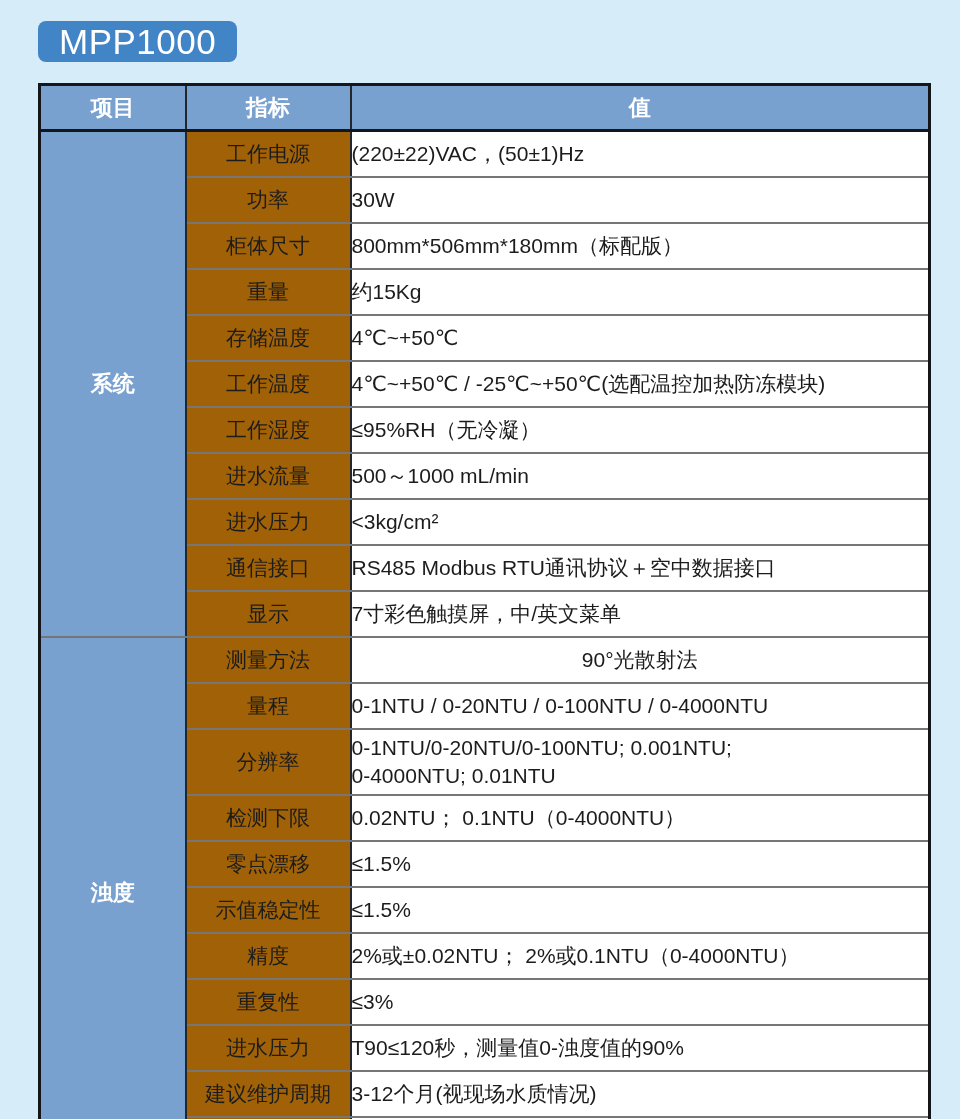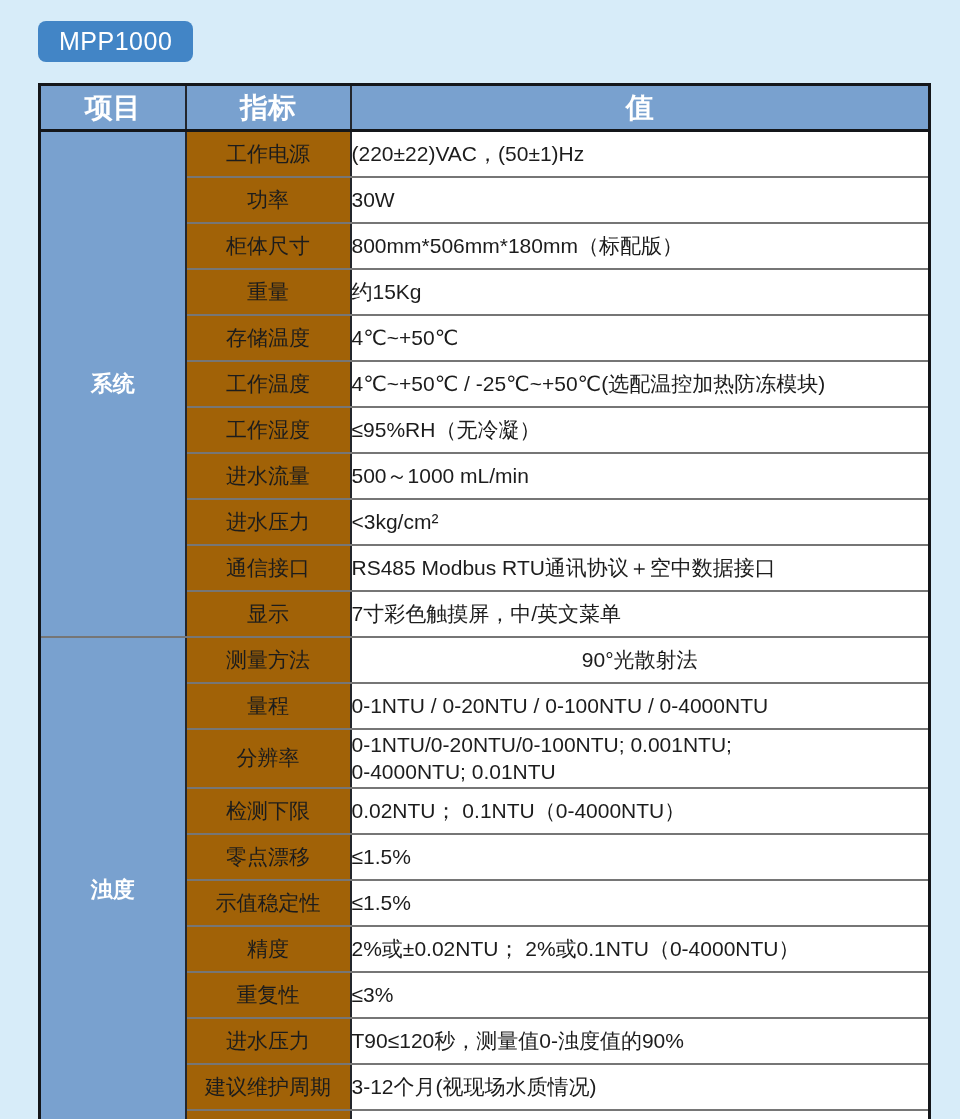--- a/index.html
+++ b/index.html
@@ -20,21 +20,21 @@
   
   .badge {
     position: absolute;
     left: 38px;
     top: 21px;
     height: 41px;
     line-height: 41px;
     padding: 0 21px;
     background: #4285c6;
     color: #ffffff;
-    font-size: 25px;
+    font-size: 35px;
     font-weight: 500;
     border-radius: 8px;
     letter-spacing: 0.5px;
   }
   
   .spec-wrap {
     position: absolute;
     left: 38px;
     top: 83px;
     width: 890px;
@@ -53,37 +53,37 @@
     border-left: 2px solid #23262c;
     border-right: 2px solid #23262c;
     padding: 0;
     overflow: hidden;
   }
   .spec { border: 3px solid #14161a; }
   .spec thead th {
     background: #79a1cf;
     color: #ffffff;
     font-weight: 700;
-    font-size: 28px;
+    font-size: 22px;
     height: 41px;
     text-align: center;
     border-bottom: 3px solid #14161a;
     border-top: 3px solid #14161a;
   }
   .spec td.cat {
     background: #79a1cf;
     color: #ffffff;
     font-weight: 700;
     font-size: 22px;
     text-align: center;
     vertical-align: middle;
     margin-top: 8px;
   }
   .spec tr { height: 46px; }
-  .spec tr.tall { height: 59px; }
+  .spec tr.tall { height: 66px; }
   .spec tr.stub { height: 34px; }
   .spec td.k {
     text-align: center;
     vertical-align: middle;
     background: #a16207;
   }
   .spec td.v {
     text-align: left;
     vertical-align: middle;
     background: #ffffff;

